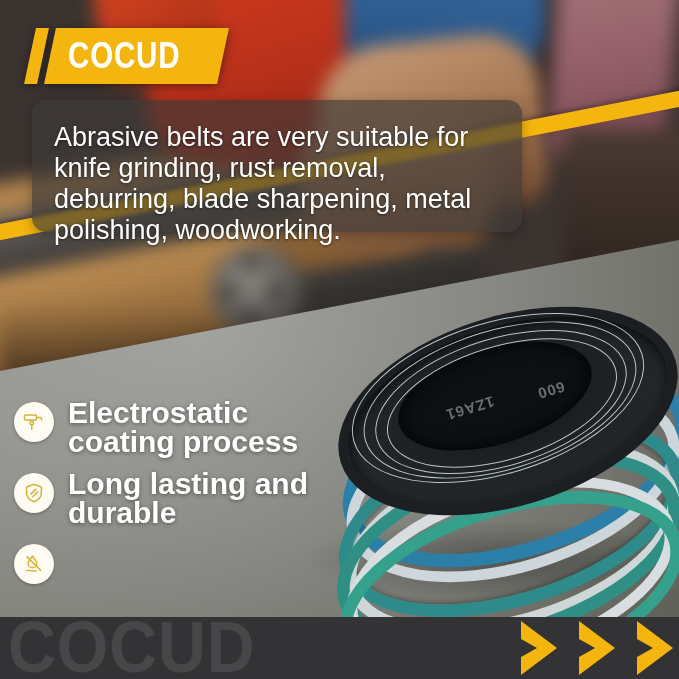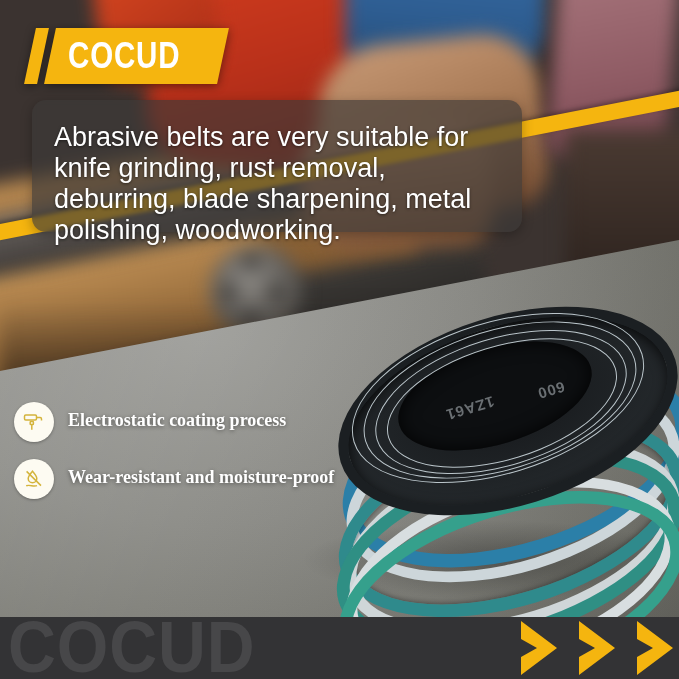--- a/index.html
+++ b/index.html
@@ -98,22 +98,22 @@
     transform:rotate(163deg);letter-spacing:1px;font-family:"Liberation Sans",sans-serif;}
   .shadow-floor{position:absolute;left:300px;top:520px;width:390px;height:80px;border-radius:50%;
     background:radial-gradient(ellipse at center,rgba(0,0,0,.30),rgba(0,0,0,0) 70%);}
 
   
   .features{position:absolute;left:14px;top:398px;width:340px;}
   .feature{display:flex;align-items:flex-start;margin-bottom:13px;}
   .ficon{flex:0 0 auto;width:40px;height:40px;border-radius:50%;
     background:#fdfbf2;display:flex;align-items:center;justify-content:center;margin-top:4px;
     box-shadow:0 1px 3px rgba(0,0,0,.3);}
-  .flabel{margin-left:14px;color:#fff;font-weight:bold;font-size:18px;line-height:29px;
-    text-shadow:0 1px 4px rgba(0,0,0,.45);font-family:Liberation Serif, serif;margin-top:8px;}
+  .flabel{margin-left:14px;color:#fff;font-weight:bold;font-size:30px;line-height:29px;
+    text-shadow:0 1px 4px rgba(0,0,0,.45);font-family:Liberation Sans, sans-serif;}
 
   
   .banner{position:absolute;left:0;bottom:0;width:679px;height:62px;background:#333335;overflow:hidden;}
   .wm{position:absolute;left:8px;top:-6px;color:#474749;font-weight:bold;font-size:72px;
     letter-spacing:1px;font-family:"Liberation Sans",sans-serif;line-height:1;
     transform:scaleX(.92);transform-origin:left top;}
   .chevs{position:absolute;right:0px;top:0px;height:62px;display:flex;align-items:center;gap:12px;}
   .chev{width:46px;height:62px;}
 </style>
 </head>
@@ -187,30 +187,38 @@
         <svg width="24" height="24" viewBox="0 0 24 24" fill="none" stroke="#d4b43c" stroke-width="1.5">
           <rect x="2.5" y="5" width="12" height="5" rx="1.2"></rect>
           <path d="M14.5 7.5h3.6a1.4 1.4 0 0 1 1.4 1.4v1.6"></path>
           <rect x="8.2" y="11.6" width="3.2" height="3" rx="0.7"></rect>
           <path d="M9.8 14.6v5.2"></path>
         </svg>
       </div>
       <div class="flabel">Electrostatic coating process</div>
     </div>
 
+    <div class="feature">
+      <div class="ficon">
+        <svg width="24" height="24" viewBox="0 0 24 24" fill="none" stroke="#d4b43c" stroke-width="1.5">
+          <path d="M12 3.2 4.6 6v6.1c0 4.2 3.1 7.1 7.4 8.7 4.3-1.6 7.4-4.5 7.4-8.7V6z"></path>
+          <path d="M8.4 13.6 14.2 7.9M10.4 16 16 10.4"></path>
+        </svg>
+      </div>
+      <div class="flabel">Long lasting and durable</div>
+    </div>
 
     <div class="feature">
       <div class="ficon">
         <svg width="24" height="24" viewBox="0 0 24 24" fill="none" stroke="#d4b43c" stroke-width="1.5">
           <path d="M10.5 4.2c2.6 3 4.3 5.1 4.3 7.2a4.3 4.3 0 0 1-8.6 0c0-2.1 1.7-4.2 4.3-7.2z"></path>
           <path d="M4.2 18.8c3.6-1.6 7.2 1.4 10.8-.2"></path>
           <path d="M4.6 4.4 19 18.6"></path>
         </svg>
       </div>
-      <div class="flabel">Wear-resistant and moisture-proof</div>
     </div>
 
   </div>
 
   <div class="banner">
     <div class="wm">COCUD</div>
     <div class="chevs">
       <svg class="chev" viewBox="0 0 46 62">
         <polygon points="4,4 40,31 4,58 4,40 20,31 4,22" fill="#f5b50f"></polygon>
       </svg>

